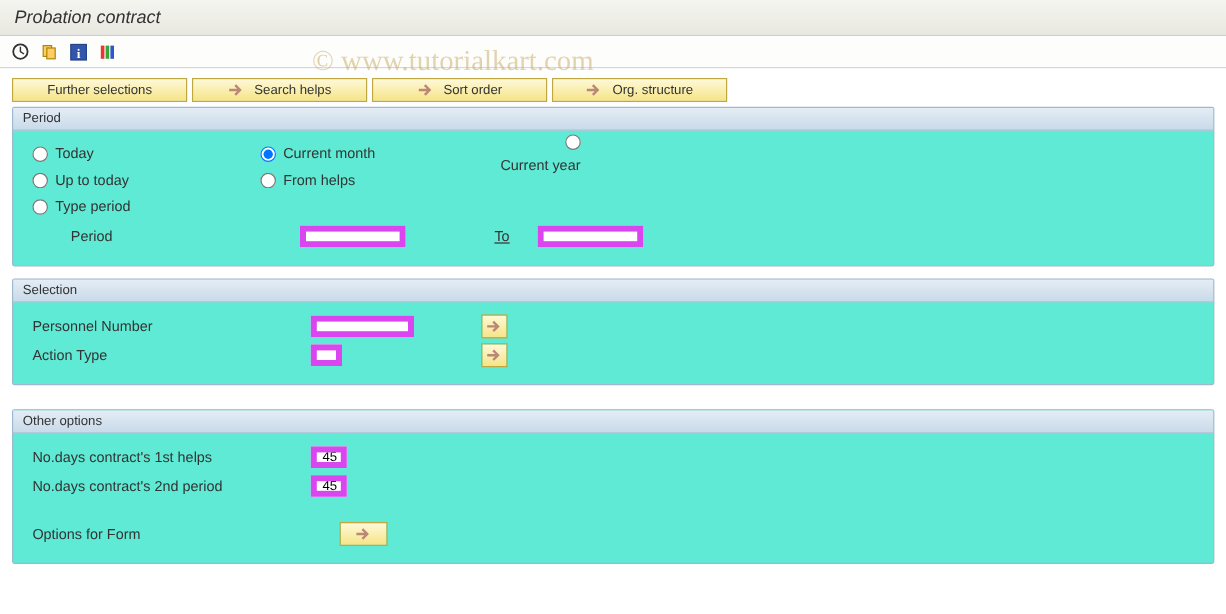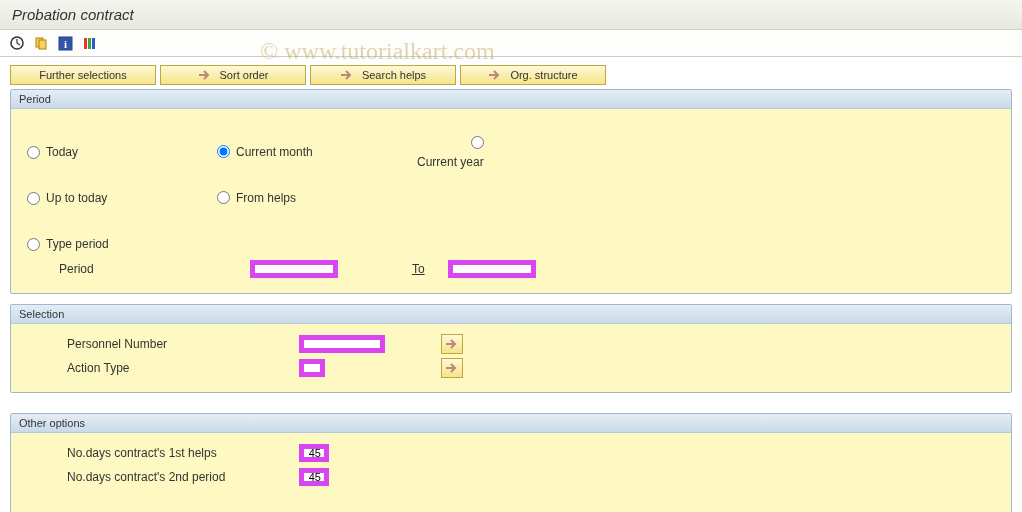--- a/index.html
+++ b/index.html
@@ -7,33 +7,33 @@
     .title-bar { background: linear-gradient(#f5f5f0, #e8e8e0); border-bottom: 1px solid #ccc; padding: 6px 12px; font-style: italic; font-weight: normal; font-size: 15px; color: #333; }
     .toolbar { border-bottom: 1px solid #ccc; padding: 4px 8px; display: flex; gap: 6px; align-items: center; background: #fdfdfb; }
     .watermark { position: absolute; top: 38px; left: 260px; font-size: 24px; color: rgba(200,170,100,0.5); font-family: Georgia, serif; pointer-events: none; z-index: 100; }
     .icon-btn { width: 18px; height: 18px; display: inline-flex; align-items: center; justify-content: center; cursor: pointer; }
     .main { padding: 8px 10px; background: #fff; }
     .btn-row { display: flex; gap: 4px; margin-bottom: 4px; }
     .yellow-btn { background: linear-gradient(#fef9d8, #f5e487); border: 1px solid #c0a840; padding: 3px 4px; font-size: 11px; display: flex; align-items: center; justify-content: center; cursor: pointer; height: 20px; }
     .yellow-btn.wide { width: 146px; }
     .arrow-ico { width: 14px; height: 12px; margin-right: 8px; display: inline-block; }
     .arrow-ico svg { display: block; }
-    .panel { border: 1px solid #9db8cf; background: #fef9c3; margin-bottom: 10px; padding-bottom: 8px; border-radius: 2px; }
+    .panel { border: 1px solid #9db8cf; background: #5eead4; margin-bottom: 10px; padding-bottom: 8px; border-radius: 2px; }
     .panel-title { background: linear-gradient(#e4edf5, #c9dae9); padding: 3px 8px; font-size: 11px; border-bottom: 1px solid #b5c9db; color: #333; }
     .panel-body { padding: 8px 16px 4px 16px; }
-    .radio-row { display: flex; align-items: center; height: 22px; margin-top: 24px; }
+    .radio-row { display: flex; align-items: center; height: 22px; }
     .radio-col1 { width: 190px; display: flex; align-items: center; gap: 6px; }
-    .radio-col2 { width: 200px; display: flex; align-items: flex-start; gap: 6px; }
+    .radio-col2 { width: 200px; display: flex; align-items: flex-end; gap: 6px; }
     .radio-col3 { display: flex; align-items: flex-end; gap: 6px; flex-direction: column; }
     input[type="radio"] { margin: 0; }
     .field-row { display: flex; align-items: center; height: 24px; margin-top: 2px; }
     .field-label { flex-shrink: 0; }
     .text-input { background: #fff; border: 5px solid #d946ef; height: 18px; padding: 0 3px; font-size: 11px; }
     .sel-row { display: flex; align-items: center; height: 24px; }
-    .sel-label { width: 232px; margin-left: 40px; }
+    .sel-label { width: 232px; }
     .small-arrow-btn { width: 22px; height: 20px; background: linear-gradient(#fef9d8, #f5e487); border: 1px solid #c0a840; display: inline-flex; align-items: center; justify-content: center; cursor: pointer; }
     .indent { width: 32px; flex-shrink: 0; }
   </style>
 </head>
 <body>
 
 <div class="title-bar">Probation contract</div>
 
 <div class="toolbar">
   <span class="icon-btn">
@@ -70,29 +70,29 @@
   <div class="btn-row">
     <div class="yellow-btn wide" style="justify-content:center;">
         <span>Further selections</span>
       </div>
     <div class="yellow-btn wide">
         <span class="arrow-ico">
           <svg width="14" height="12" viewBox="0 0 14 12">
             <path d="M1 6 h8 M6 2 l4 4 l-4 4" stroke="#b87" stroke-width="2" fill="none"></path>
           </svg>
         </span>
-        <span>Sort order</span>
+        <span>Search helps</span>
       </div>
     <div class="yellow-btn wide">
         <span class="arrow-ico">
           <svg width="14" height="12" viewBox="0 0 14 12">
             <path d="M1 6 h8 M6 2 l4 4 l-4 4" stroke="#b87" stroke-width="2" fill="none"></path>
           </svg>
         </span>
-        <span>Search helps</span>
+        <span>Sort order</span>
       </div>
     <div class="yellow-btn wide">
         <span class="arrow-ico">
           <svg width="14" height="12" viewBox="0 0 14 12">
             <path d="M1 6 h8 M6 2 l4 4 l-4 4" stroke="#b87" stroke-width="2" fill="none"></path>
           </svg>
         </span>
         <span>Org. structure</span>
       </div>
   </div>
@@ -174,16 +174,24 @@
     <div class="panel-body">
       <div class="sel-row">
         <span class="sel-label">No.days contract's 1st helps</span>
         <input class="text-input" style="width: 30px; text-align: right;" value="45">
       </div>
       <div class="sel-row">
         <span class="sel-label">No.days contract's 2nd period</span>
         <input class="text-input" style="width: 30px; text-align: right;" value="45">
       </div>
       <div style="height:16px;"></div>
+      <div class="sel-row">
+        <span style="width:256px;">Options for Form</span>
+        <span class="yellow-btn" style="width:40px;height:20px;padding:0;">
+            <svg width="14" height="12" viewBox="0 0 14 12">
+              <path d="M1 6 h8 M6 2 l4 4 l-4 4" stroke="#b87" stroke-width="2" fill="none"></path>
+            </svg>
+          </span>
+      </div>
     </div>
   </div>
 
 </div>
 
 </body></html>

